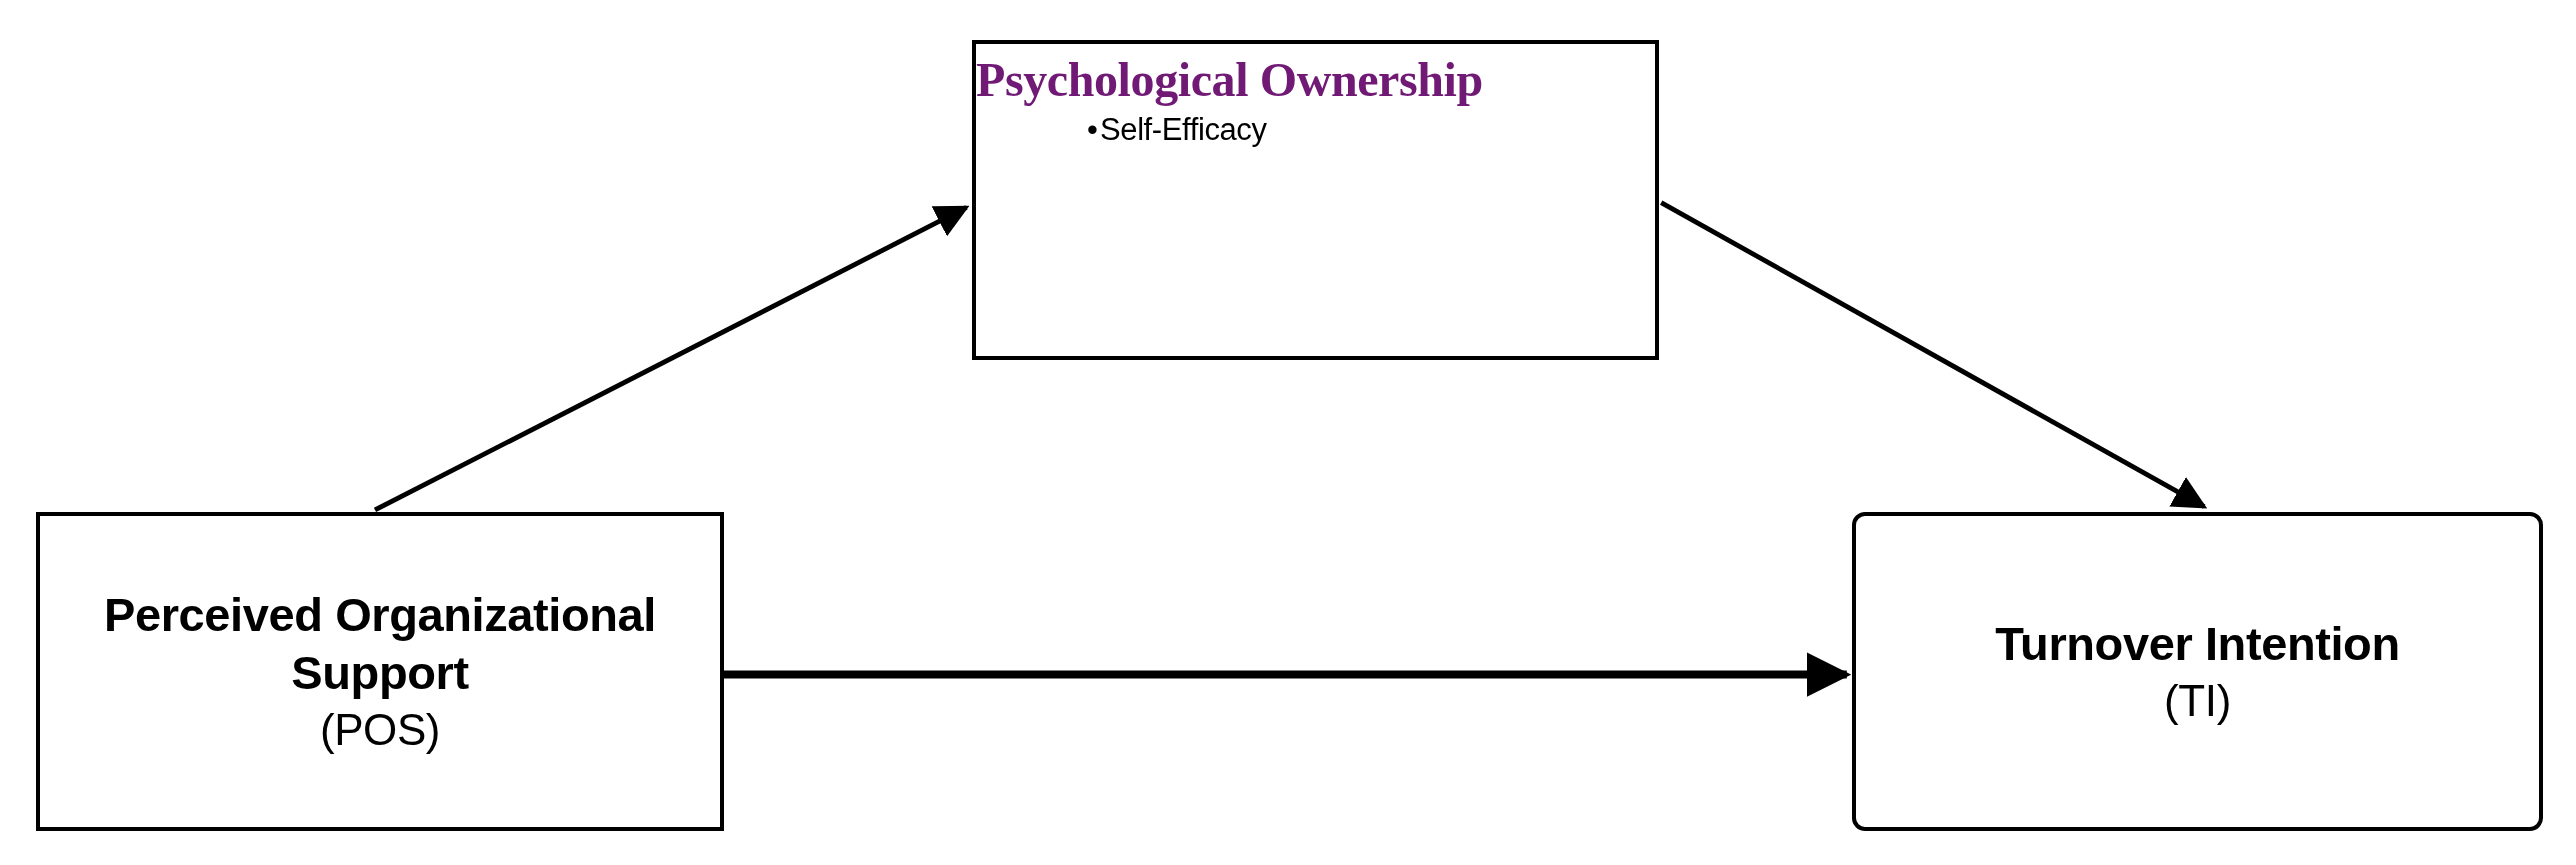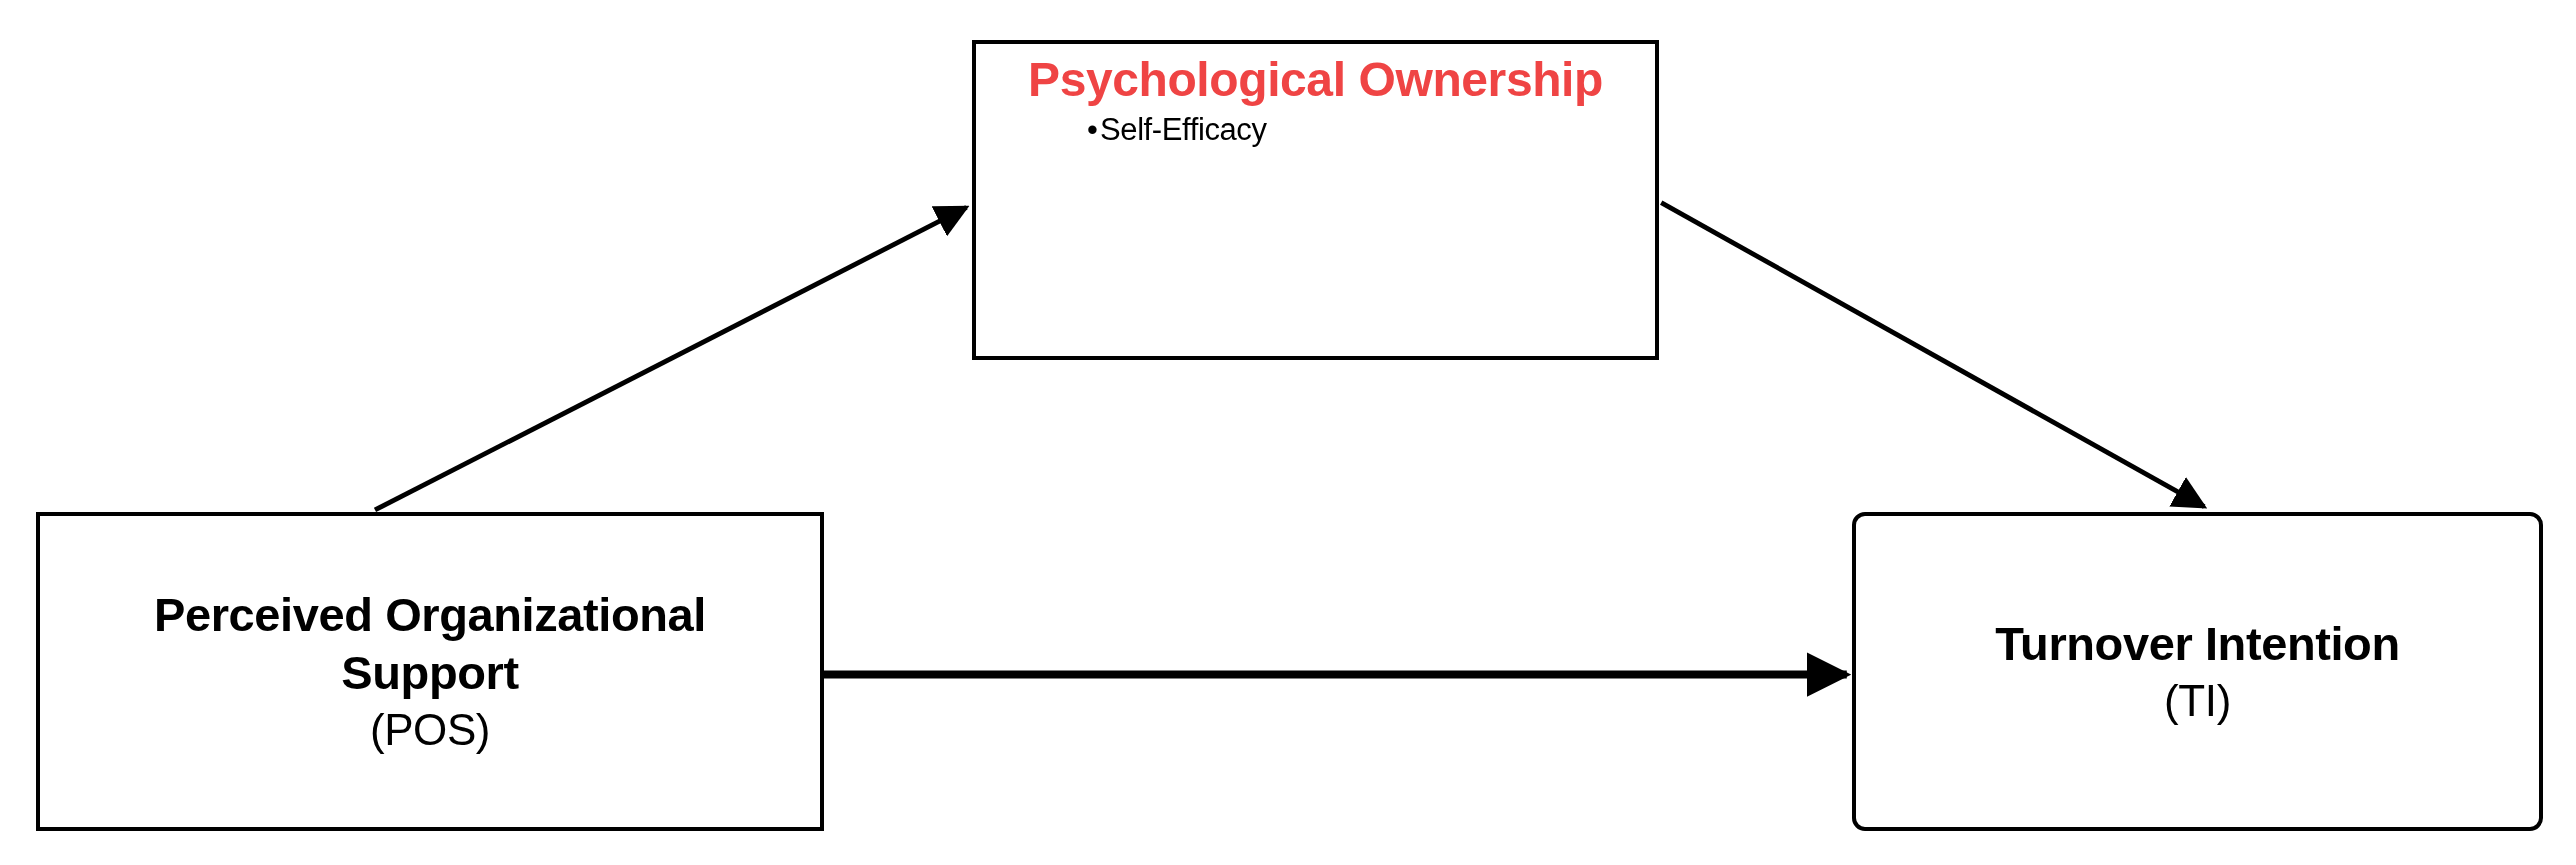--- a/index.html
+++ b/index.html
@@ -43,23 +43,24 @@
     width: 687px;
     height: 320px;
     justify-content: flex-start;
     padding-top: 8px;
   }
   #box-po .node-title {
     font-size: 48px;
     font-weight: bold;
     line-height: 1.18;
     letter-spacing: -0.4px;
-    color: #ef4444;
-    text-align: center;
+    color: #701a75;
+    text-align: left;
     width: 100%;
+    font-family: Liberation Serif, serif;
   }
   #box-po .bullet-list {
     margin: 0;
     padding: 0;
     list-style: none;
     align-self: flex-start;
     margin-left: 111px;
     margin-top: 1.6px;
   }
   #box-po .bullet-list li {
@@ -72,21 +73,21 @@
   }
   .bullet-dot {
     display: inline-block;
     width: 0.42em;
   }
 
   
   #box-pos {
     left: 36px;
     top: 512px;
-    width: 788px;
+    width: 688px;
     height: 319px;
   }
   #box-pos .node-title,
   #box-ti .node-title {
     font-size: 47px;
     font-weight: bold;
     line-height: 1.22;
     letter-spacing: -0.4px;
     color: #000;
     text-align: center;

